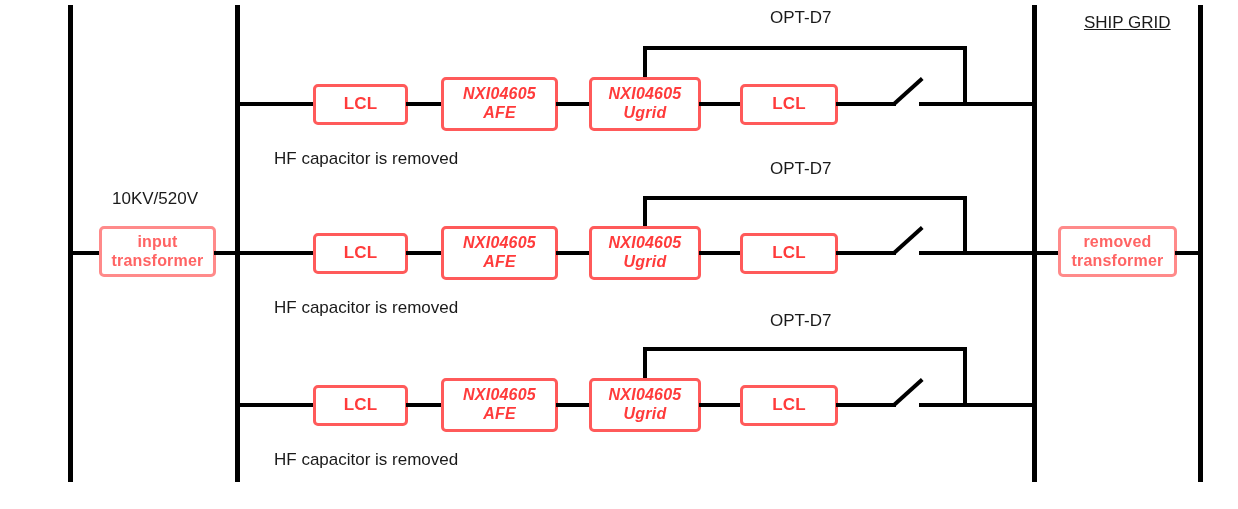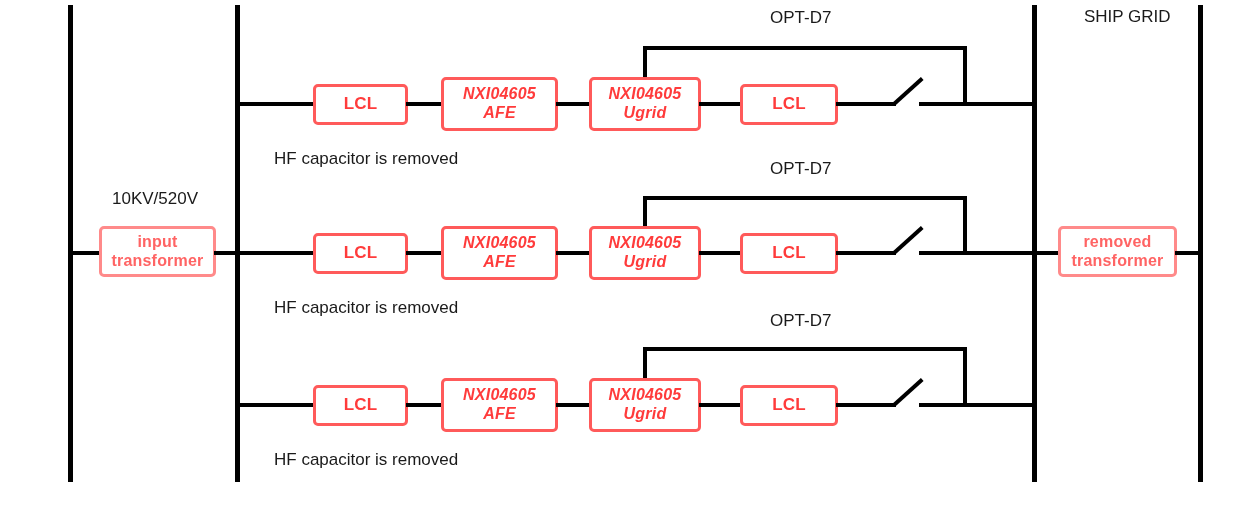--- a/index.html
+++ b/index.html
@@ -78,21 +78,21 @@
 </head>
 <body>
 
 <div id="canvas">
 
   <div class="bus" style="left:68px;  top:5px;  height:477px;"></div>
   <div class="bus" style="left:235px; top:5px;  height:477px;"></div>
   <div class="bus" style="left:1032px;top:5px;  height:477px;"></div>
   <div class="bus" style="left:1198px;top:5px;  height:477px;"></div>
 
-  <div class="lbl" style="left:1084px; top:6px;">SHIP GRID</div>
+  <div class="lbl" style="left:1084px; top:12px;text-decoration:underline;">SHIP GRID</div>
 
   <div class="lbl" style="left:112px; top:188px;">10KV/520V</div>
   <div class="wire-h" style="left:68px; top:251px; width:33px;"></div>
   <div class="box xfmr" style="left:99px; top:226px; width:117px; height:51px;">
     <span class="l1">input</span>
     <span class="l2">transformer</span>
   </div>
   <div class="wire-h" style="left:214px; top:251px; width:25px;"></div>
 
   <div class="lbl" style="left:1068px; top:188px;margin-top:39px;">445V/400V</div>

